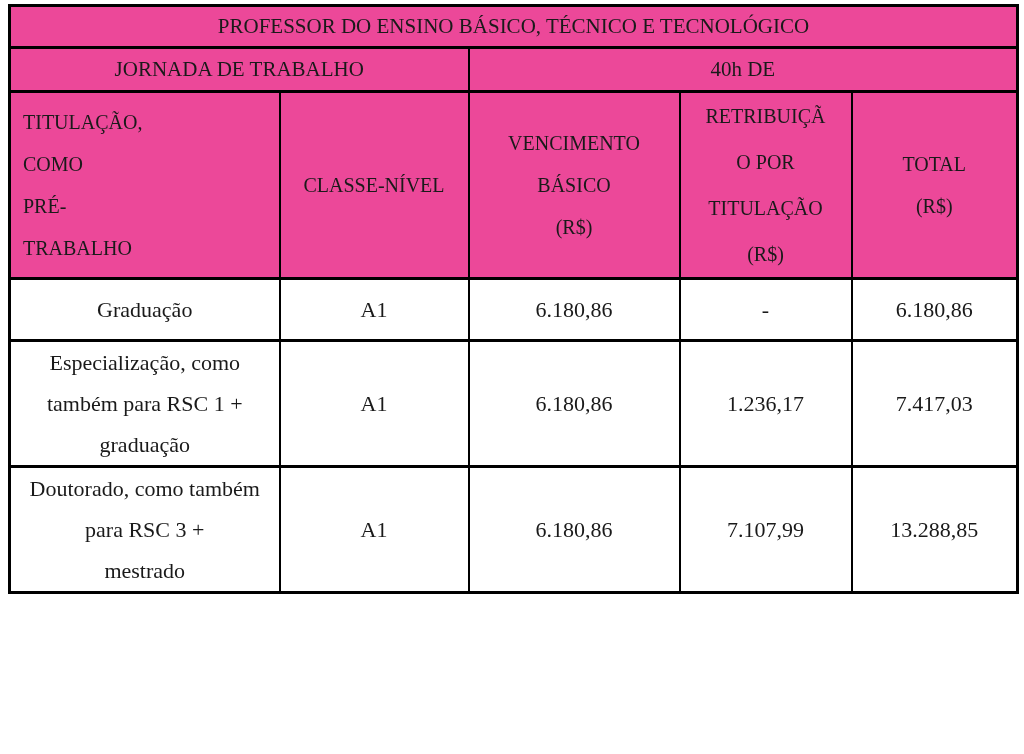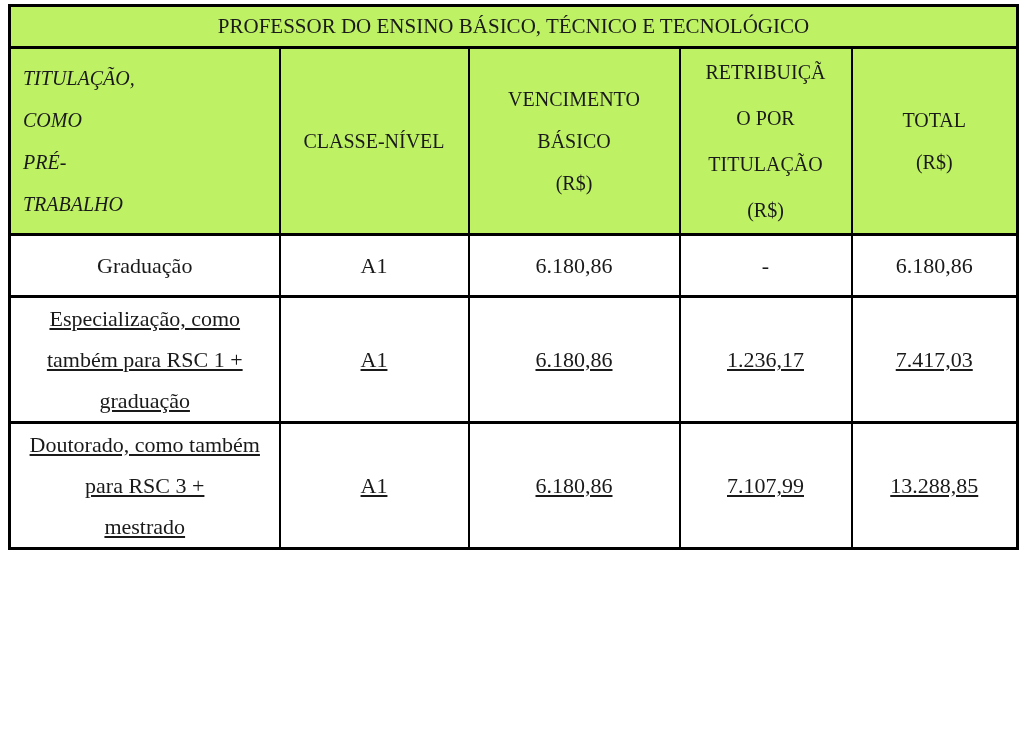--- a/index.html
+++ b/index.html
@@ -23,61 +23,64 @@
   }
   .salary-table td {
     border: 3px solid #000;
     border-left-width: 2px;
     border-right-width: 2px;
     text-align: center;
     vertical-align: middle;
     padding: 0;
     overflow: hidden;
   }
-  .gray { background: #bef264; }
+  .gray { background: #ec4899; }
   .r-title td { height: 39px; font-size: 21px; }
   .r-jornada td { height: 41px; font-size: 21px; }
   .r-head td {
     height: 160px;
     font-size: 20px;
     line-height: 42px;
   }
   .r-head td.col-retribuicao { line-height: 46px; }
   .head-titulacao {
     text-align: left !important;
     padding: 0 12px !important;
-    font-style: italic;
   }
   .justify-line {
     display: flex;
     justify-content: space-between;
     flex-direction: column;
   }
   .pre { white-space: pre-line; }
   .r-data td { font-size: 22px; }
   .row-short td { height: 59px; }
-  .row-tall td { height: 120px; line-height: 41px; text-decoration: underline; }
+  .row-tall td { height: 120px; line-height: 41px; }
 </style>
 </head>
 <body>
 
 <table class="salary-table">
   <colgroup>
     <col style="width:270px">
     <col style="width:189px">
     <col style="width:211px">
     <col style="width:172px">
     <col style="width:166px">
   </colgroup>
 
   <tbody>
       <tr class="r-title">
     <td colspan="5" class="gray">PROFESSOR DO ENSINO BÁSICO, TÉCNICO E TECNOLÓGICO</td>
   </tr>
 
+  <tr class="r-jornada">
+    <td colspan="2" class="gray">JORNADA DE TRABALHO</td>
+    <td colspan="3" class="gray">40h DE</td>
+  </tr>
 
   <tr class="r-head">
     <td class="gray head-titulacao">
       <div>TITULAÇÃO,</div>
       <div class="justify-line">
         <span>COMO</span>
         <span>PRÉ-</span>
       </div>
       <div>TRABALHO</div>
     </td>

